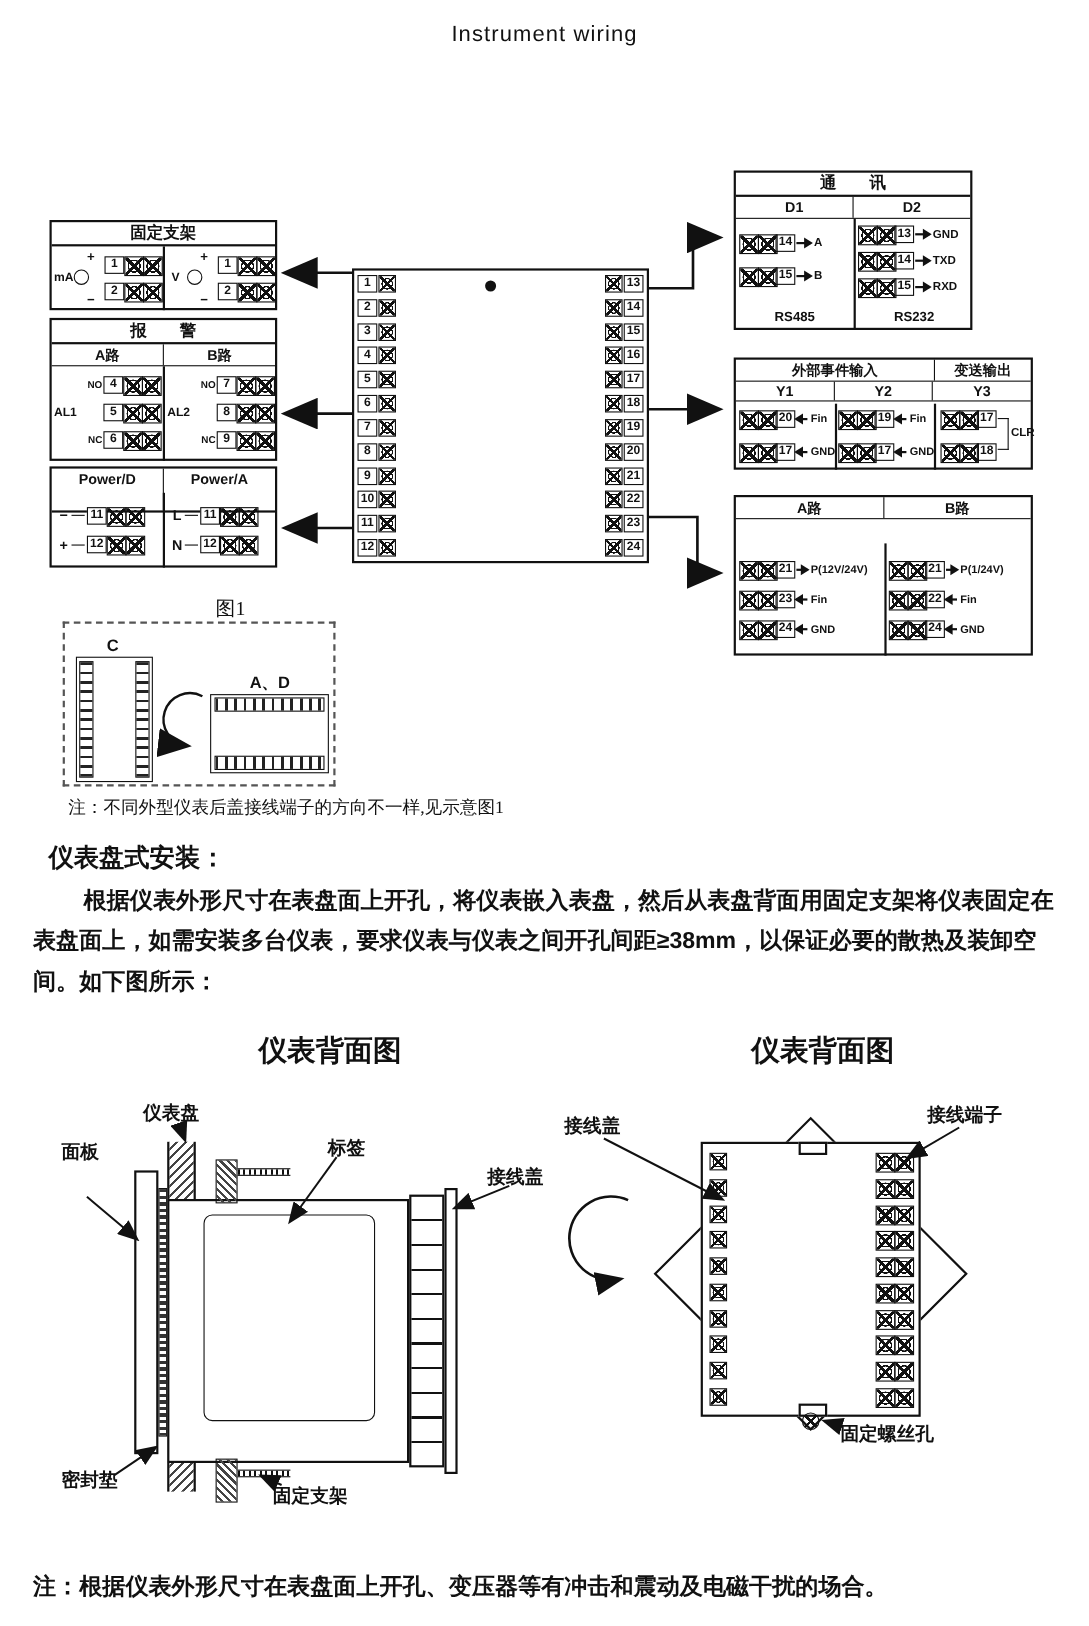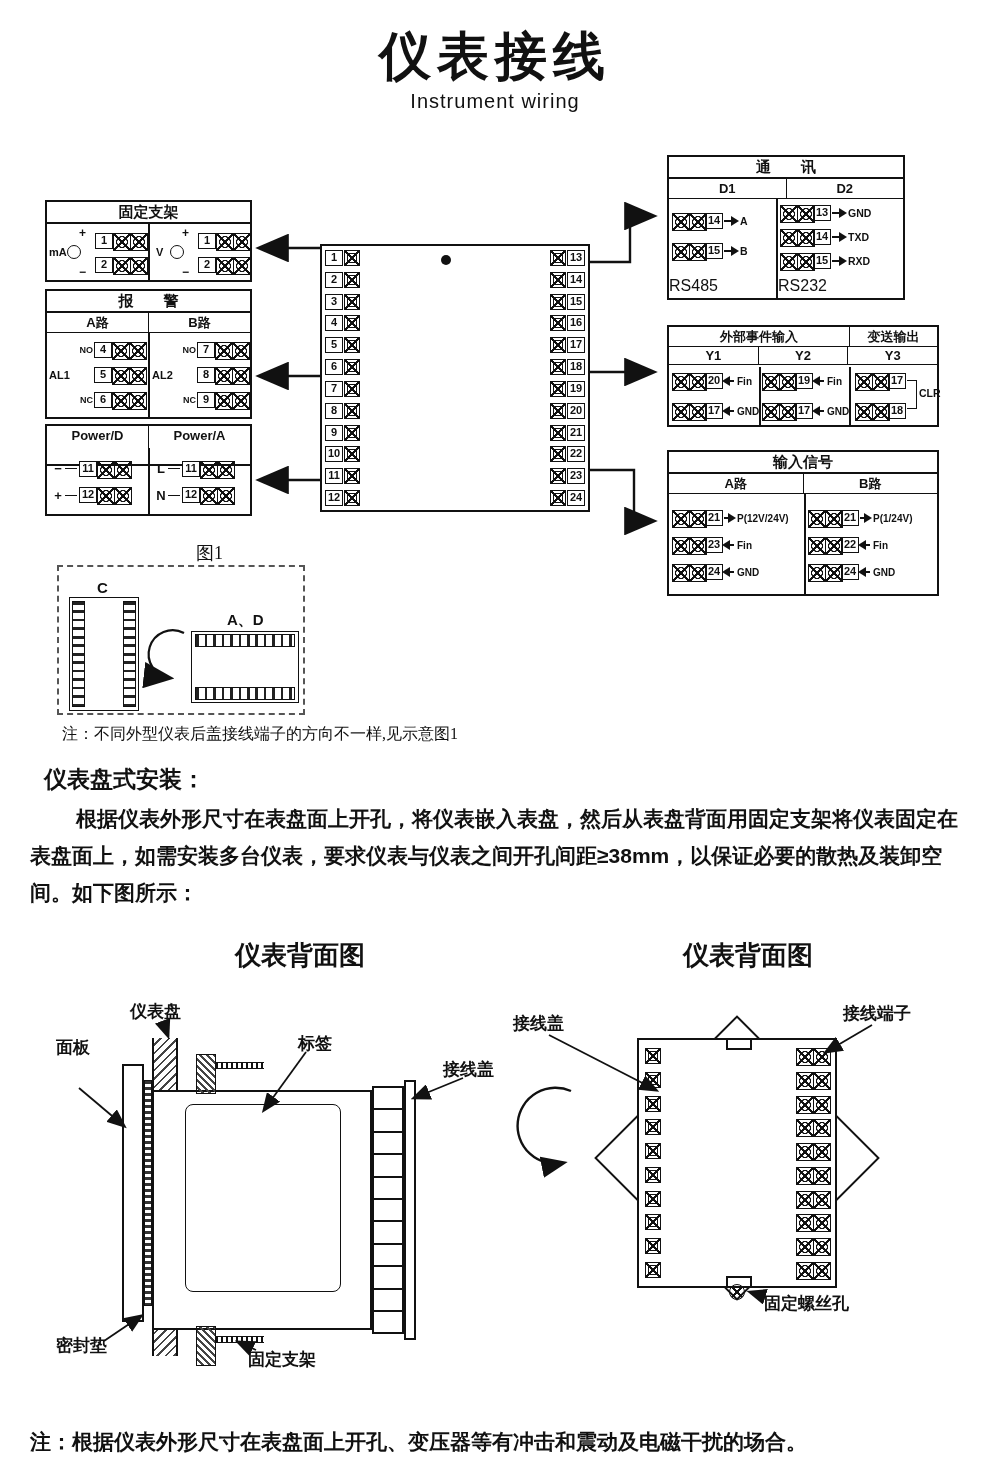--- a/index.html
+++ b/index.html
@@ -41,21 +41,21 @@
 .circle-sym{position:absolute;width:14px;height:14px;border:1.5px solid #111;border-radius:50%}
 .tr-rows{flex:1;display:flex;flex-direction:column;justify-content:space-evenly}
 .al-col{position:absolute;display:flex}
 .al-label{position:absolute;left:0;top:36px;font-size:11px;font-weight:bold}
 .al-rows{margin-left:28px;flex:1;display:flex;flex-direction:column;justify-content:space-evenly}
 .pw-col{position:absolute;display:flex;flex-direction:column;justify-content:space-evenly}
 .cb-col{position:absolute;top:4px;bottom:4px;display:flex;flex-direction:column;justify-content:space-between}
 .cbc{display:flex;align-items:center;gap:1px}
 .cb-dot{position:absolute;left:119px;top:9px;width:10px;height:10px;border-radius:50%;background:#111}
 .cm-col{position:absolute;display:flex;flex-direction:column}
-.cm-foot{position:absolute;bottom:3px;text-align:left;font-size:16px;font-weight:normal}
+.cm-foot{position:absolute;bottom:3px;text-align:center;font-size:12px;font-weight:bold}
 .ev-col{position:absolute;display:flex;flex-direction:column;justify-content:space-between;height:46px}
 .in-col{position:absolute;display:flex;flex-direction:column;gap:11px}
 .y3-hook{position:absolute;left:52px;top:7px;width:10px;height:29px;border:1.6px solid #111;border-left:none}
 .y3-clr{position:absolute;left:64px;top:14px;font-size:10.5px;font-weight:bold}
 .fig1{position:absolute;border:2px dashed #555;z-index:2;background:transparent}
 .conn-v,.conn-h{position:absolute;border:1.6px solid #111;background:#fff}
 .strip-v{position:absolute;top:3px;bottom:3px;width:13px;border:1px solid #111;background:repeating-linear-gradient(to bottom,#222 0 2.5px,transparent 2.5px 8.5px)}
 .strip-h{position:absolute;left:3px;right:3px;height:13px;border:1px solid #111;background:repeating-linear-gradient(to right,#222 0 2.5px,transparent 2.5px 8.5px)}
 .lead-label{position:absolute;z-index:7;font-weight:bold;font-size:17px;white-space:nowrap}
 .hatchsm{background:repeating-linear-gradient(45deg,transparent 0 3px,#444 3px 5px)}
@@ -76,21 +76,20 @@
     <line x1="322" y1="376" x2="260" y2="376" marker-end="url(#ah2)"></line>
     <line x1="322" y1="480" x2="260" y2="480" marker-end="url(#ah2)"></line>
     <polyline points="588,262 630,262 630,216 653,216" marker-end="url(#ah2)"></polyline>
     <line x1="588" y1="372" x2="653" y2="372" marker-end="url(#ah2)"></line>
     <polyline points="588,470 634,470 634,521 653,521" marker-end="url(#ah2)"></polyline>
     <path d="M 184 633 A 24 24 0 1 0 170 678" stroke-width="2.2" marker-end="url(#ah2)"></path>
   </g>
 </svg>
 
 <div class="abs" style="left:0;top:22px;width:990px;text-align:center;z-index:3">
-  <div style="font-size:52px;font-weight:bold;letter-spacing:6px">仪表接线</div>
   <div style="font-size:20px;margin-top:-2px;letter-spacing:1px">Instrument wiring</div>
 </div>
 
 <div class="box" style="left:45px;top:200px;width:207px;height:82px">
   <div class="btitle">固定支架</div>
   <div class="vdiv" style="left:101px;top:22px;height:58px"></div>
   <div class="tr-half" style="left:2px;top:22px;width:98px;height:58px">
     <div class="tr-sym">
       <span class="abs" style="left:30px;top:2px;font-weight:bold;font-size:12px">+</span>
       <span class="circle-sym" style="left:18px;top:21px"></span>
@@ -310,21 +309,21 @@
         <span class="screw"></span>
         <span class="numbox">23</span>
       </div>
     <div class="cbc">
         <span class="screw"></span>
         <span class="numbox">24</span>
       </div>
   </div>
 </div>
 
-<div class="box" style="left:667px;top:155px;width:238px;height:145px">
+<div class="box" style="left:667px;top:155px;width:217px;height:145px">
   <div class="btitle spread">通讯</div>
   <div class="hdr" style="height:20px">
     <div>D1</div>
     <div>D2</div>
   </div>
   <div class="vdiv" style="left:107px;top:42px;height:101px"></div>
   <div class="cm-col" style="left:3px;top:56px;width:102px;gap:14px">
     <div class="trow">
         <span class="pair"></span>
         <span class="numbox">14</span>
@@ -410,21 +409,20 @@
     <div class="trow">
         <span class="pair"></span>
         <span class="numbox">18</span>
       </div>
     <div class="y3-hook"></div>
     <span class="y3-clr">CLR</span>
   </div>
 </div>
 
 <div class="box" style="left:667px;top:450px;width:272px;height:146px">
-  <div class="btitle">输入信号</div>
   <div class="hdr" style="height:20px">
     <div>A路</div>
     <div>B路</div>
   </div>
   <div class="vdiv" style="left:135px;top:42px;height:102px"></div>
   <div class="in-col" style="left:3px;top:58px;width:130px">
     <div class="trow">
         <span class="pair"></span>
         <span class="numbox">21</span>
         <span class="harrow r" style="width:10px"></span>

